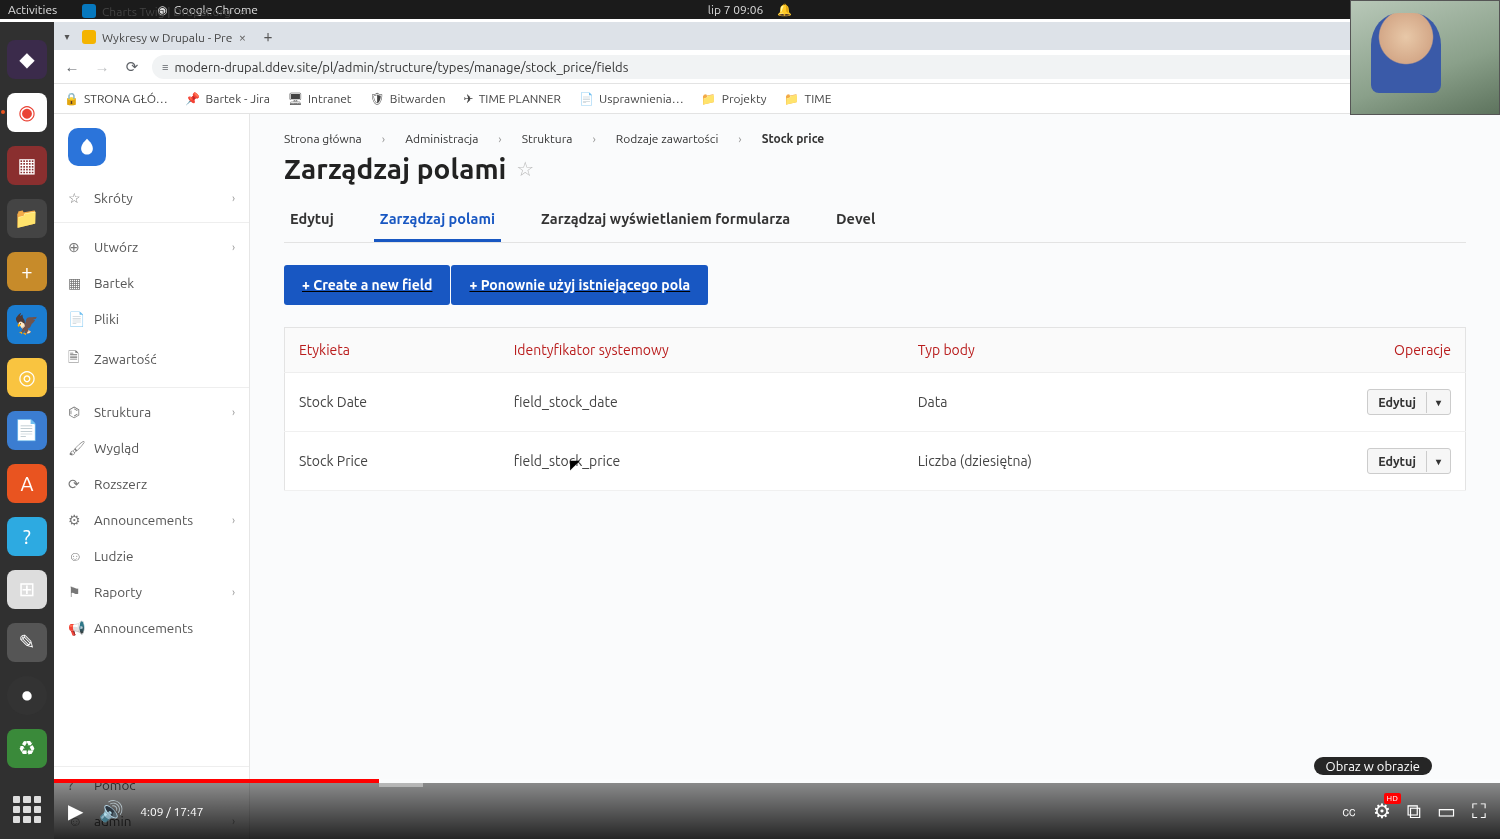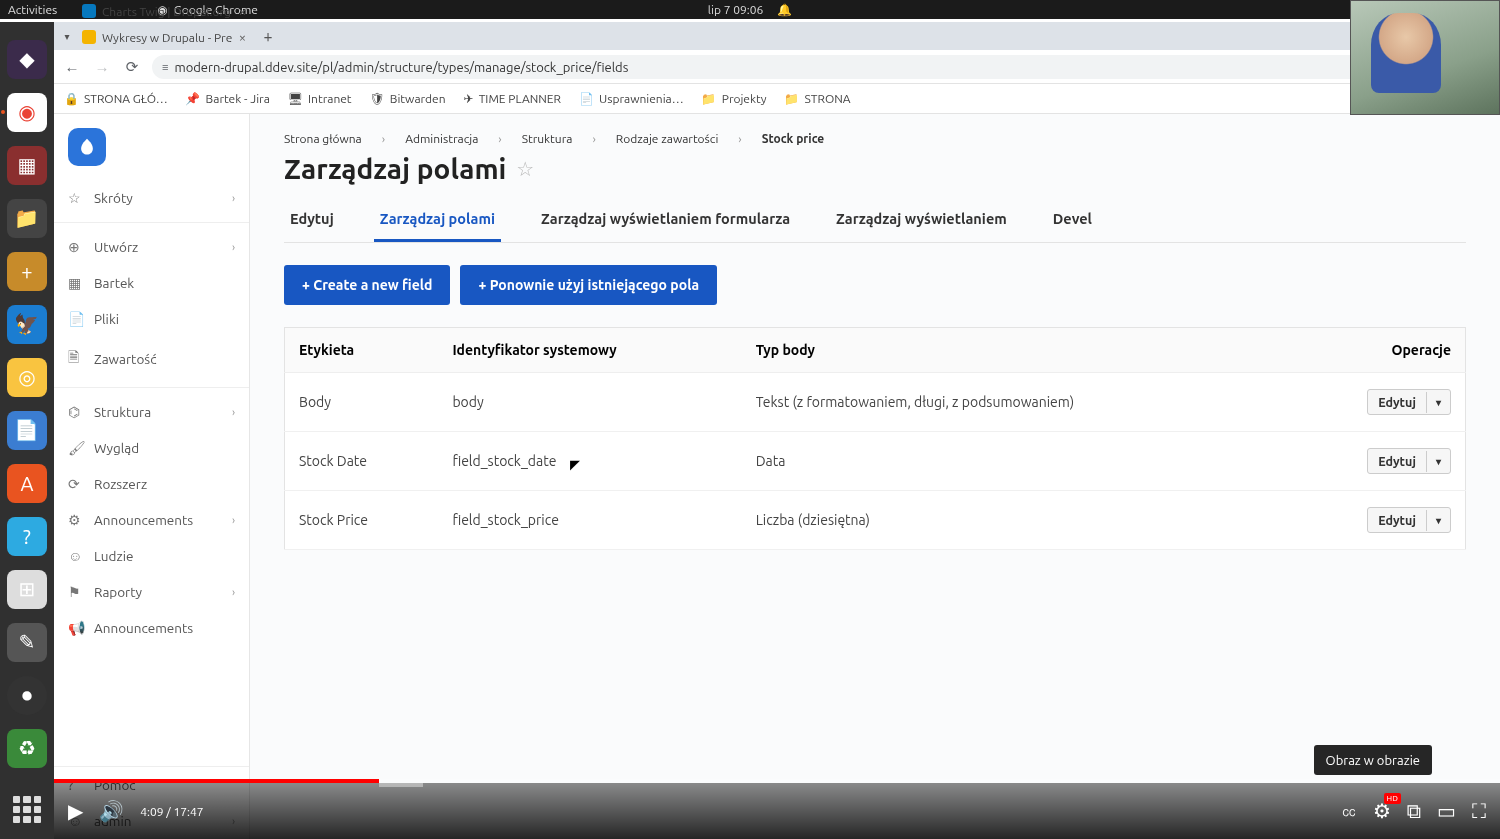--- a/index.html
+++ b/index.html
@@ -59,37 +59,37 @@
 .breadcrumb .bc-sep { color: #999; }
 .breadcrumb a { color: #333; text-decoration: none; }
 .page-title-row { display: flex; align-items: center; gap: 10px; margin: 8px 0 16px; }
 .page-title { font-size: 28px; font-weight: 700; color: #222; }
 .star-icon { color: #bbb; font-size: 20px; }
 
 .tabs { display: flex; gap: 34px; border-bottom: 1px solid #e3e3e3; font-size: 14.5px; font-weight: 600; color: #333; }
 .tabs .ptab { padding: 10px 6px 12px; cursor: pointer; border-bottom: 3px solid transparent; }
 .tabs .ptab.active { color: #1857c2; border-bottom-color: #1857c2; }
 
-.action-row { display: flex; gap: 10px; margin: 22px 0; }
+.action-row { display: flex; gap: 1px; margin: 22px 0; text-decoration: underline; }
 .btn-primary { background: #1857c2; color: #fff; border: none; padding: 12px 18px; font-size: 14px; font-weight: 600; border-radius: 3px; cursor: pointer; }
 
 .fields-table { width: 100%; border: 1px solid #e3e3e3; border-radius: 3px; background: #fff; font-size: 14px; border-collapse: collapse; }
-.fields-table th { text-align: left; padding: 14px 14px; font-weight: 700; color: #000000; background: #fafafa; border-bottom: 1px solid #eee; }
+.fields-table th { text-align: left; padding: 14px 14px; font-weight: 400; color: #b91c1c; background: #fafafa; border-bottom: 1px solid #eee; }
 .fields-table td { padding: 16px 14px; color: #444; border-bottom: 1px solid #f0f0f0; }
 .op-btn { display: inline-flex; align-items: center; border: 1px solid #ccc; border-radius: 3px; background: #f6f6f6; overflow: hidden; font-size: 12.5px; font-weight: 600; color: #333; }
 .op-btn .op-label { padding: 5px 10px; cursor: pointer; }
 .op-btn .op-drop { padding: 5px 9px; border-left: 1px solid #ccc; cursor: pointer; font-size: 10px; }
 .op-cell { text-align: right; }
 
 
 .webcam { position: absolute; top: 0; right: 0; width: 150px; height: 115px; background: linear-gradient(160deg,#b8c8b8 0%, #8aa08a 60%, #5d735d 100%); border: 1px solid #555; z-index: 100; display:flex; align-items:center; justify-content:center; font-size:11px; color:#234; text-align:center;}
 .webcam::after{ content:""; position:absolute; left:20px; top:12px; width:70px; height:80px; background: radial-gradient(circle at 50% 30%, #e8c8a8 0%, #d4a888 40%, transparent 42%), #3a5aa8; border-radius: 40% 40% 8px 8px; }
 
 
-.pip-badge { position: absolute; right: 68px; bottom: 64px; background: rgba(0,0,0,.85); color: #fff; font-size: 13px; padding: 8px 12px; border-radius: 3px; z-index: 60; }
+.pip-badge { position: absolute; right: 68px; bottom: 64px; background: rgba(0,0,0,.85); color: #fff; font-size: 13px; padding: 2px 12px; border-radius: 9px; z-index: 60; }
 .video-controls { position: absolute; left: 54px; right: 0; bottom: 0; height: 56px; background: linear-gradient(to top, rgba(0,0,0,.85), rgba(0,0,0,.45)); z-index: 55; display: flex; align-items: center; padding: 0 14px; gap: 16px; }
 .progress-bar { position: absolute; left: 54px; right: 0; bottom: 56px; height: 4px; background: rgba(255,255,255,.3); z-index: 56; }
 .progress-played { height: 100%; background: #ff0000; width: 22.5%; }
 .progress-buffered { position: absolute; left: 22.5%; height: 100%; background: rgba(255,255,255,.4); width: 3%; }
 .vc-btn { color: #fff; font-size: 20px; cursor: pointer; }
 .vc-time { color: #fff; font-size: 12px; }
 .vc-spacer { flex: 1; }
 .vc-badge { position: relative; }
 .vc-badge::after { content: "HD"; position: absolute; top: -6px; right: -10px; background: #f00; color: #fff; font-size: 8px; padding: 1px 3px; border-radius: 2px; }
 
@@ -204,21 +204,21 @@
       <span class="bm-item">
         <span class="bm-favicon">📄</span>
         <span>Usprawnienia…</span>
       </span>
       <span class="bm-item">
         <span class="bm-favicon">📁</span>
         <span>Projekty</span>
       </span>
       <span class="bm-item">
         <span class="bm-favicon">📁</span>
-        <span>STRONA</span>
+        <span>TIME</span>
       </span>
     </div>
 
   <div class="page">
 
     <div class="admin-sidebar">
       <div class="admin-logo">
         <svg width="20" height="20" viewBox="0 0 24 24">
             <path d="M12 2C8 6 5 9 5 14c0 4 3 7 7 7s7-3 7-7c0-5-3-8-7-12z"></path>
           </svg>
@@ -309,51 +309,39 @@
 
       <div class="page-title-row">
         <h1 class="page-title">Zarządzaj polami</h1>
         <span class="star-icon">☆</span>
       </div>
 
       <div class="tabs" id="tabs-nav">
           <div class="ptab">Edytuj</div>
           <div class="ptab active">Zarządzaj polami</div>
           <div class="ptab">Zarządzaj wyświetlaniem formularza</div>
-          <div class="ptab">Zarządzaj wyświetlaniem</div>
           <div class="ptab">Devel</div>
         </div>
 
       <div class="action-row">
         <button class="btn-primary">+ Create a new field</button>
         <button class="btn-primary">+ Ponownie użyj istniejącego pola</button>
       </div>
 
       <table class="fields-table">
         <thead>
             <tr id="table-head-row">
               <th>Etykieta</th>
               <th>Identyfikator systemowy</th>
               <th>Typ body</th>
               <th style="text-align: right;">Operacje</th>
             </tr>
           </thead>
         <tbody id="table-body">
             <tr>
-    <td>Body</td>
-    <td>body</td>
-    <td>Tekst (z formatowaniem, długi, z podsumowaniem)</td>
-    <td class="op-cell">
-      <span class="op-btn">
-        <span class="op-label">Edytuj</span>
-        <span class="op-drop">▾</span>
-      </span>
-    </td>
-            </tr>
-            <tr>
     <td>Stock Date</td>
     <td>field_stock_date</td>
     <td>Data</td>
     <td class="op-cell">
       <span class="op-btn">
         <span class="op-label">Edytuj</span>
         <span class="op-drop">▾</span>
       </span>
     </td>
             </tr>

